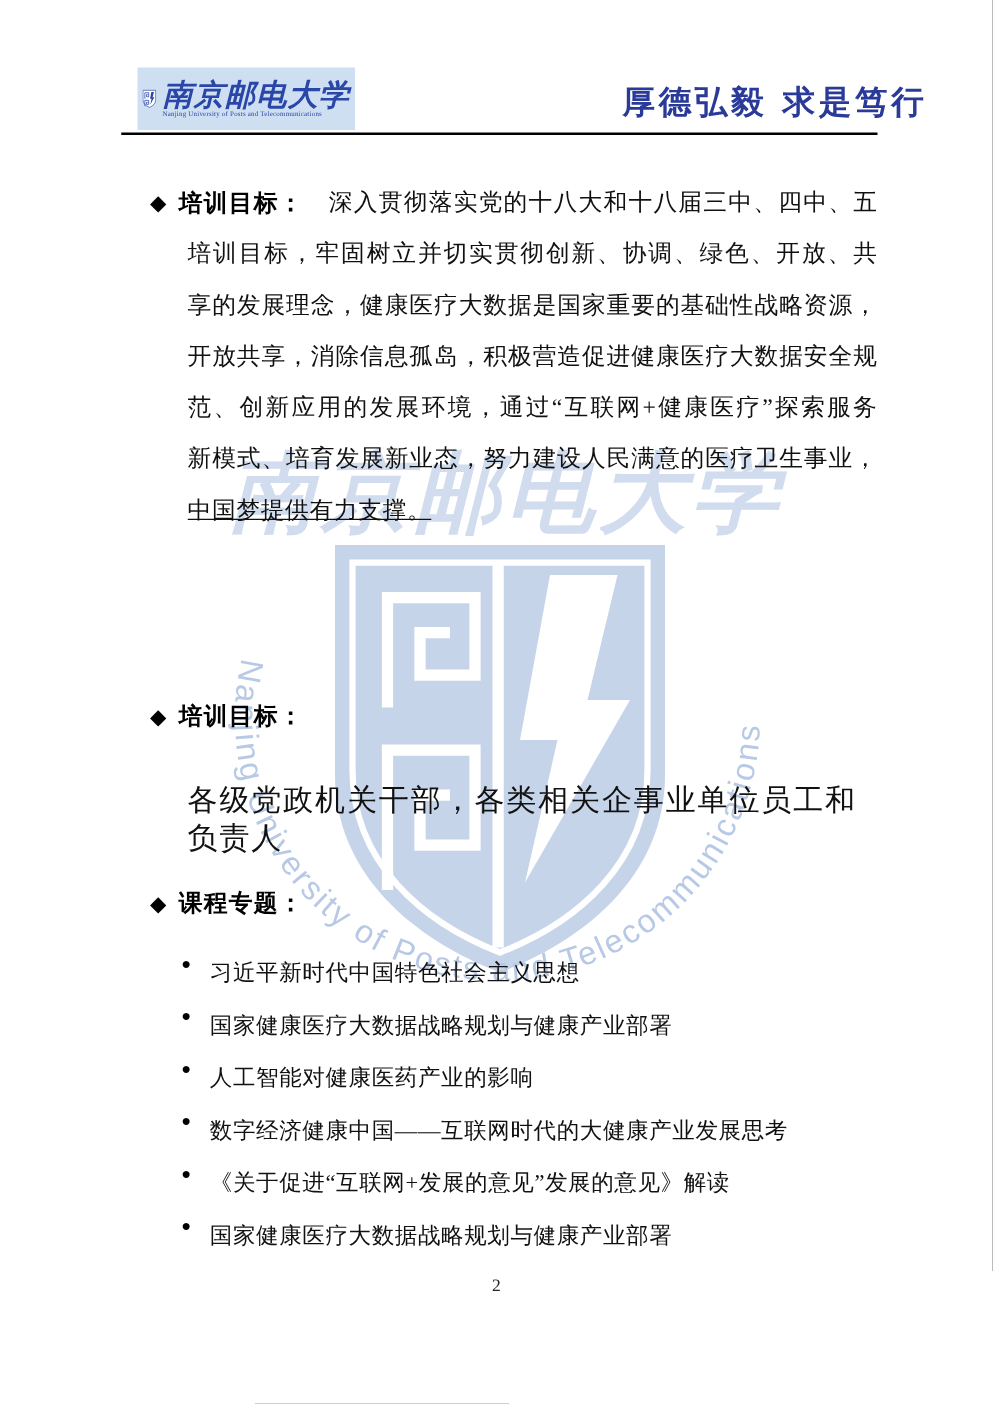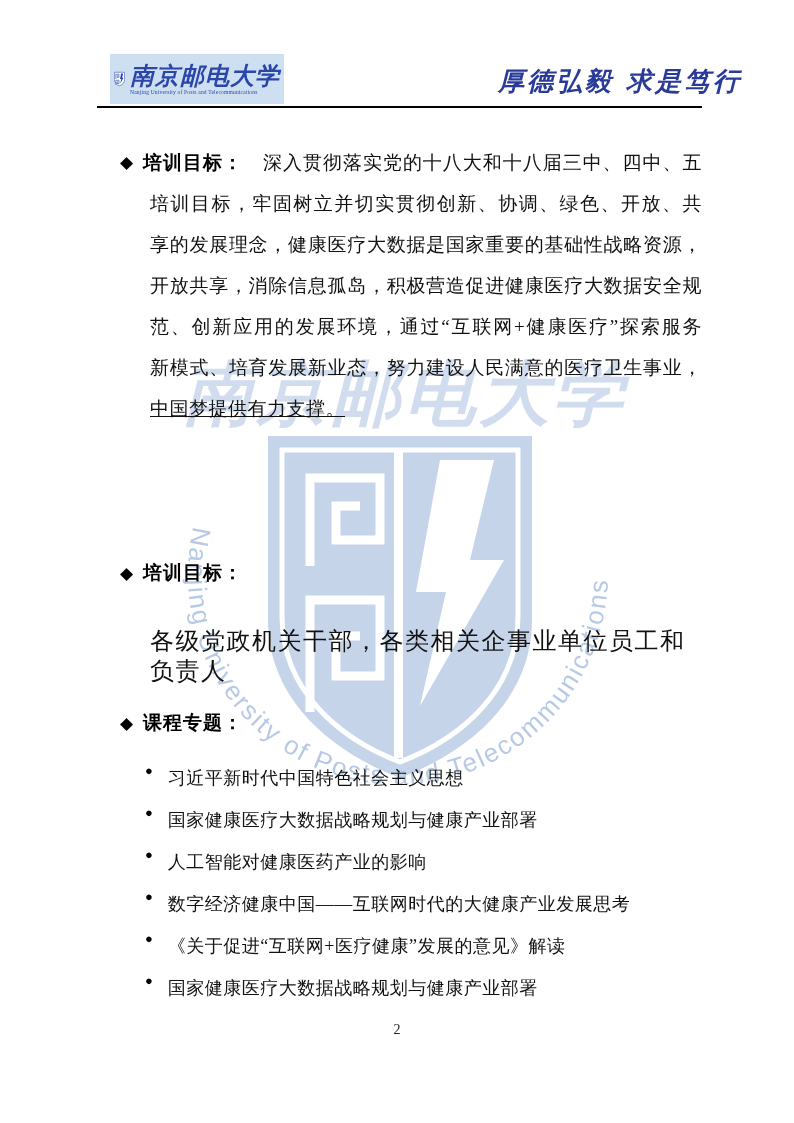--- a/index.html
+++ b/index.html
@@ -6,21 +6,21 @@
   .page{position:relative;width:794px;height:1123px;margin:0 auto;background:#ffffff;
         overflow:hidden;font-family:"Liberation Serif",serif;color:#111;}
   
   .logo-box{position:absolute;left:110px;top:54px;width:174px;height:50px;
             background:#cfdff2;display:flex;align-items:center;padding:2px 4px;box-sizing:border-box;}
   .logo-text-col{margin-left:5px;display:flex;flex-direction:column;justify-content:center;}
   .logo-cn{font-family:"DejaVu Serif",serif;font-style:italic;font-weight:bold;
            font-size:24px;line-height:26px;color:#2946a8;letter-spacing:1px;white-space:nowrap;}
   .logo-en{font-size:5.5px;color:#2946a8;letter-spacing:.2px;white-space:nowrap;}
   .slogan{position:absolute;left:498px;top:64px;width:210px;text-align:right;
-          font-family:"DejaVu Serif",serif;font-style:italic;font-weight:bold;
+          font-family:"DejaVu Serif",serif;font-weight:bold;
           font-size:26px;color:#2a3a99;letter-spacing:3px;white-space:nowrap;}
   .header-rule{position:absolute;left:97px;top:106px;width:605px;height:2px;background:#000;}
   
   .wm{position:absolute;left:0;top:0;width:794px;height:1123px;z-index:0;pointer-events:none;}
   .wm-cn{position:absolute;left:183px;top:348px;width:450px;
          font-family:"DejaVu Serif",serif;font-style:italic;font-weight:bold;
          font-size:70px;letter-spacing:4px;color:rgba(163,186,221,.5);white-space:nowrap;}
   
   .content{position:absolute;left:0;top:0;width:794px;height:1123px;z-index:1;}
   .sec-head{display:flex;align-items:center;}
@@ -127,21 +127,21 @@
       <div class="topic-item">
         <span class="dot">●</span>
         <span class="topic-text">人工智能对健康医药产业的影响</span>
       </div>
       <div class="topic-item">
         <span class="dot">●</span>
         <span class="topic-text">数字经济健康中国——互联网时代的大健康产业发展思考</span>
       </div>
       <div class="topic-item">
         <span class="dot">●</span>
-        <span class="topic-text">《关于促进“互联网+医疗健康”发展的意见》解读</span>
+        <span class="topic-text">《关于促进“互联网+发展的意见”发展的意见》解读</span>
       </div>
       <div class="topic-item">
         <span class="dot">●</span>
         <span class="topic-text">国家健康医疗大数据战略规划与健康产业部署</span>
       </div>
     </div>
 
     <div class="page-num">2</div>
   </div>
 </div>

